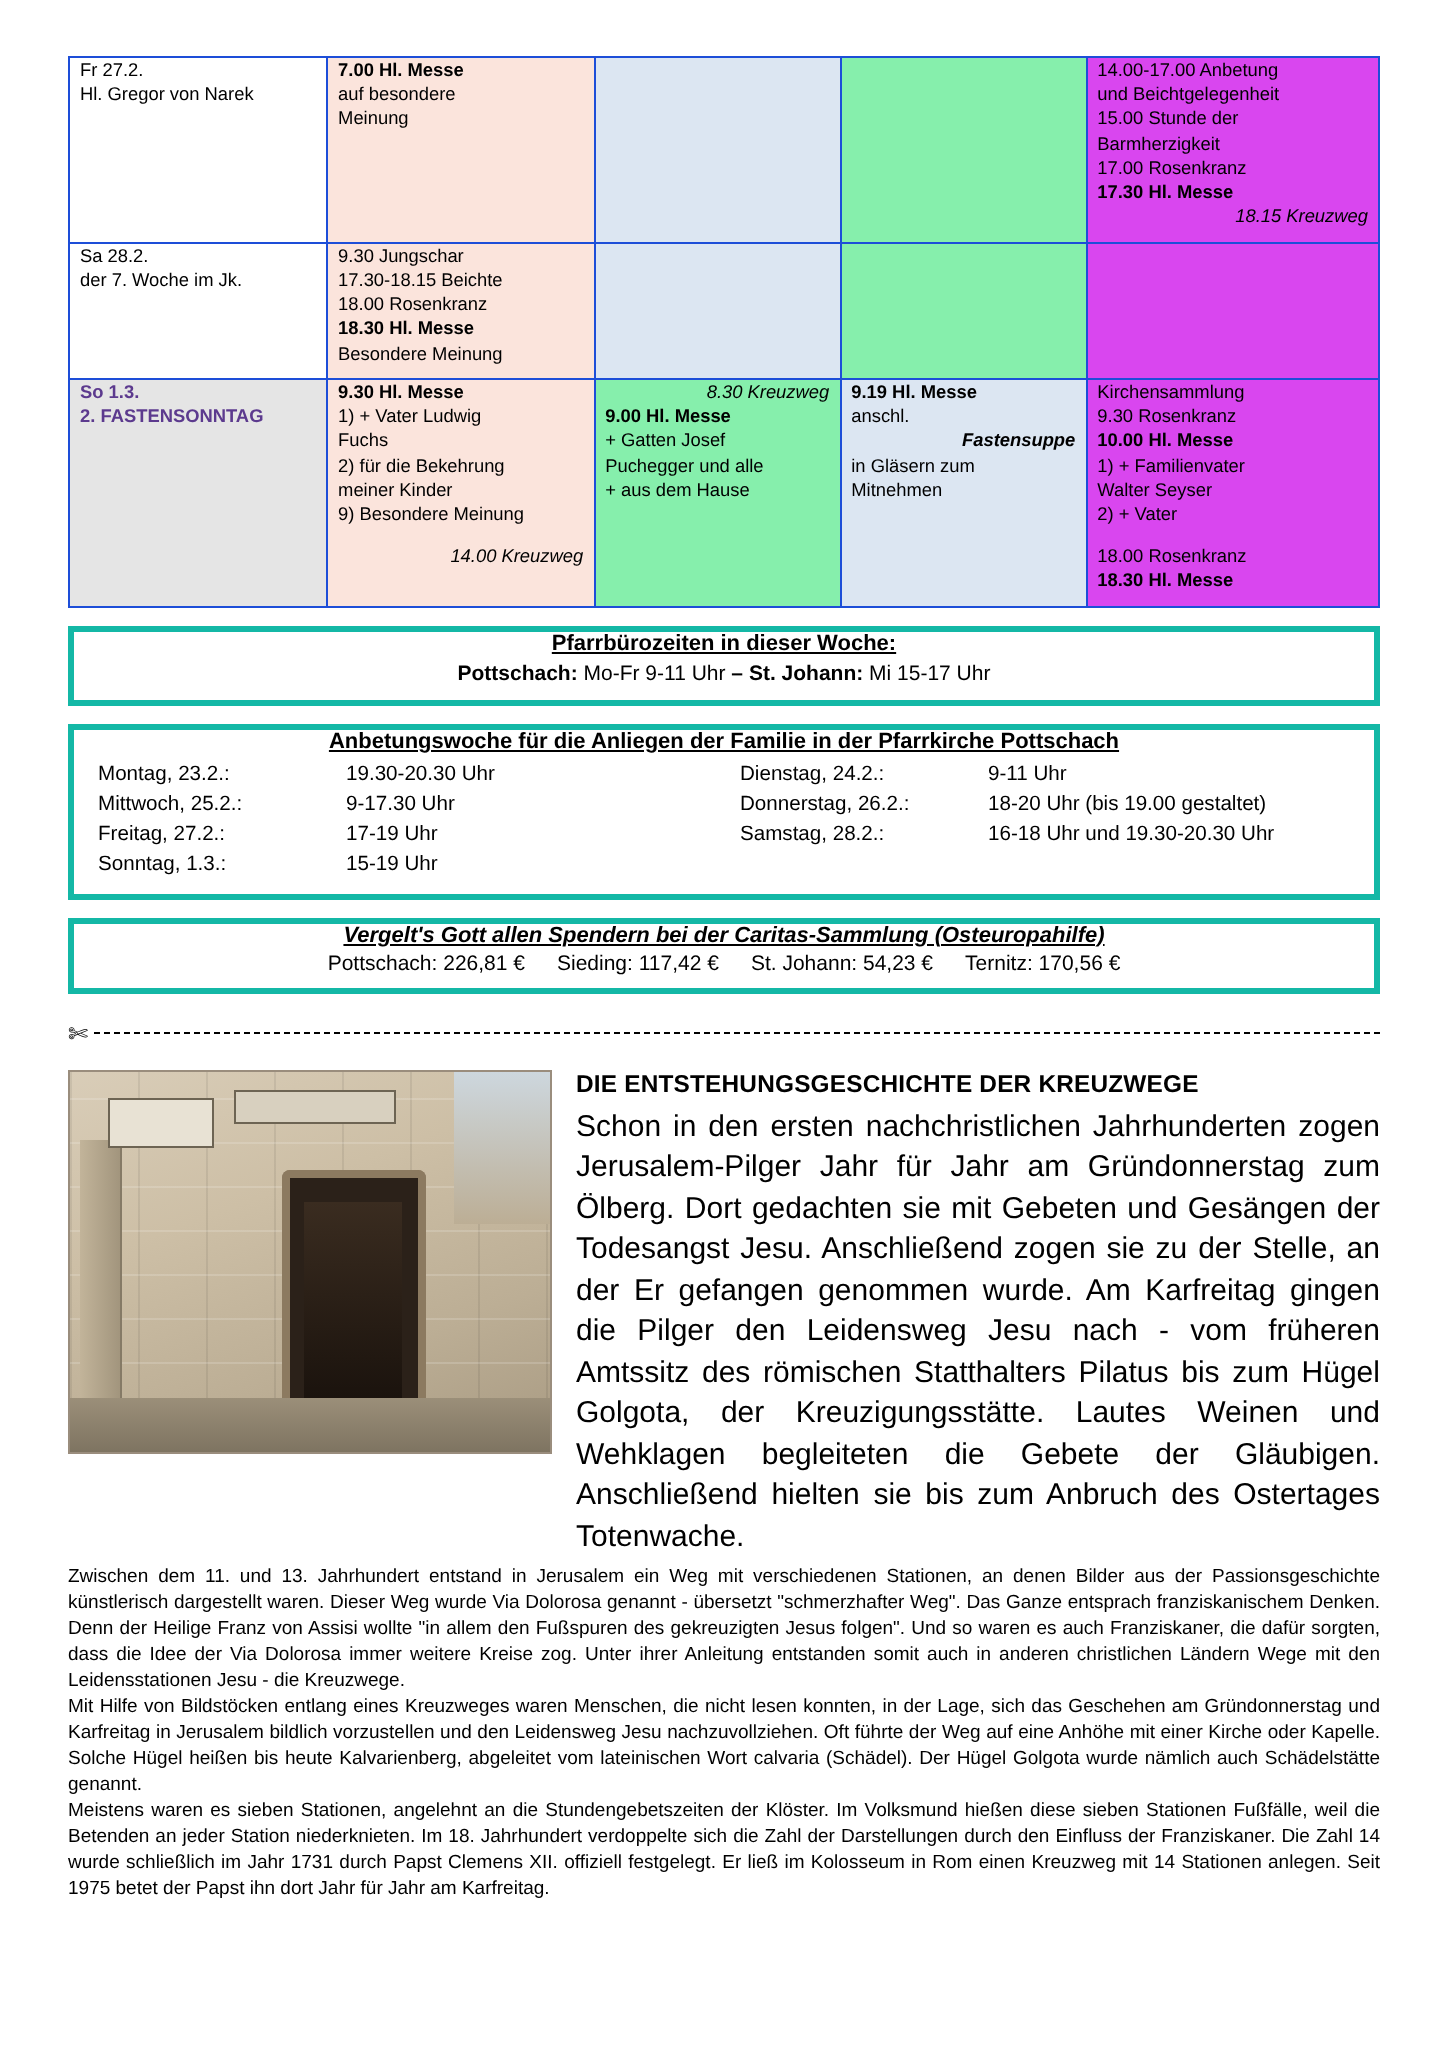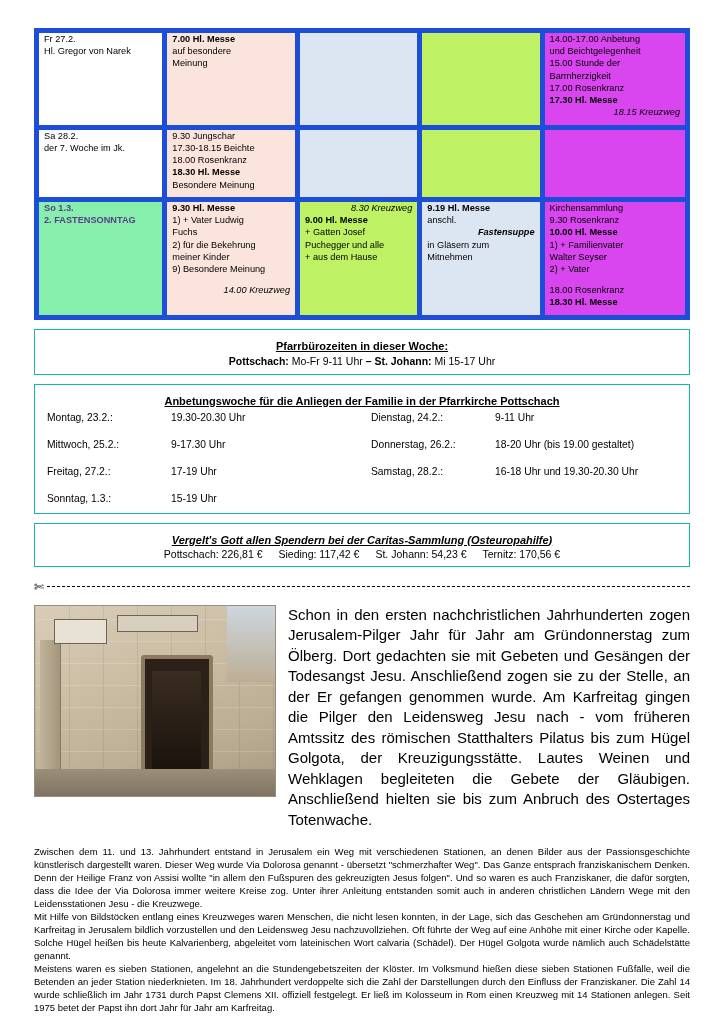--- a/index.html
+++ b/index.html
@@ -20,48 +20,48 @@
     padding: 28px 34px 16px 34px;
   }
 
   
   table.schedule {
     width: 100%;
     border-collapse: collapse;
     table-layout: fixed;
   }
   table.schedule td {
-    border: 5px solid #1d4ed8;
+    border: 1px solid #1d4ed8;
     vertical-align: top;
     padding: 0 5px 6px 5px;
     font-size: 9.2px;
     line-height: 1.33;
   }
   .col-day   { width: 17.2%; }
   .col-c2    { width: 17.8%; }
   .col-c3    { width: 16.4%; }
   .col-c4    { width: 16.4%; }
   .col-c5    { width: 19.5%; }
   .bold { font-weight: bold; }
   .ital { font-style: italic; text-align: right; }
   .blank-line { height: 9px; }
 
   .bg-pink   { background: #fbe4dc; }
   .bg-blue   { background: #dce6f2; }
-  .bg-green  { background: #bef264; }
+  .bg-green  { background: #86efac; }
   .bg-cream  { background: #d946ef; }
-  .bg-lav    { background: #86efac; }
+  .bg-lav    { background: #e5e5e5; }
   .bg-white  { background: #ffffff; }
   .purple-text { color: #5c3a8e; }
 
   
   .boxed {
-    border: 1px solid #14b8a6;
+    border: 3px solid #14b8a6;
     margin-top: 9px;
-    padding: 10px 6px 6px 6px;
+    padding: 0 6px 6px 6px;
   }
   .ttl {
     font-size: 11px;
     font-weight: bold;
     text-decoration: underline;
     text-align: center;
     margin-bottom: 2px;
   }
   .ttl.ital { font-style: italic; }
   .line {
@@ -73,21 +73,20 @@
 
   .office-grid {
     display: grid;
     grid-template-columns: 1fr 1fr;
     column-gap: 10px;
     row-gap: 0px;
     font-size: 10.3px;
     line-height: 1.45;
     padding-left: 6px;
     padding-top: 2px;
-    gap: 12px;
   }
   .office-grid .cell {
     display: flex;
   }
   .office-grid .lbl { min-width: 108px; }
   .office-grid .val { white-space: nowrap; margin-left: 16px; }
 
   .caritas-line {
     font-size: 10.5px;
     text-align: center;
@@ -186,21 +185,21 @@
   }
   .art-p {
     font-size: 15px;
     line-height: 1.37;
     text-align: justify;
     margin: 0 0 0 0;
   }
   .art-p + .art-p { margin-top: 0; }
   .art-full {
     clear: both;
-    margin-top: 14px;
+    margin-top: 2px;
   }
   .art-full .art-p { font-size: 9.5px; }
 </style>
 </head>
 <body>
 
 <div class="page">
 
   <table class="schedule">
     <colgroup>
@@ -358,20 +357,21 @@
       <div class="sky"></div>
       <div class="pillar"></div>
       <div class="plaque"></div>
       <div class="plaque2"></div>
       <div class="doorway">
           <div class="door-inner"></div>
         </div>
       <div class="stone-floor"></div>
     </div>
     <div class="art-text">
+      <div class="art-title">DIE ENTSTEHUNGSGESCHICHTE DER KREUZWEGE</div>
       <p class="art-p">Schon in den ersten nachchristlichen Jahrhunderten zogen Jerusalem-Pilger Jahr für Jahr am Gründonnerstag zum Ölberg. Dort gedachten sie mit Gebeten und Gesängen der Todesangst Jesu. Anschließend zogen sie zu der Stelle, an der Er gefangen genommen wurde. Am Karfreitag gingen die Pilger den Leidensweg Jesu nach - vom früheren Amtssitz des römischen Statthalters Pilatus bis zum Hügel Golgota, der Kreuzigungsstätte. Lautes Weinen und Wehklagen begleiteten die Gebete der Gläubigen. Anschließend hielten sie bis zum Anbruch des Ostertages Totenwache.</p>
     </div>
   </div>
 
   <div class="art-full" id="article-body">
       <p class="art-p">Zwischen dem 11. und 13. Jahrhundert entstand in Jerusalem ein Weg mit verschiedenen Stationen, an denen Bilder aus der Passionsgeschichte künstlerisch dargestellt waren. Dieser Weg wurde Via Dolorosa genannt - übersetzt "schmerzhafter Weg". Das Ganze entsprach franziskanischem Denken. Denn der Heilige Franz von Assisi wollte "in allem den Fußspuren des gekreuzigten Jesus folgen". Und so waren es auch Franziskaner, die dafür sorgten, dass die Idee der Via Dolorosa immer weitere Kreise zog. Unter ihrer Anleitung entstanden somit auch in anderen christlichen Ländern Wege mit den Leidensstationen Jesu - die Kreuzwege.</p>
       <p class="art-p">Mit Hilfe von Bildstöcken entlang eines Kreuzweges waren Menschen, die nicht lesen konnten, in der Lage, sich das Geschehen am Gründonnerstag und Karfreitag in Jerusalem bildlich vorzustellen und den Leidensweg Jesu nachzuvollziehen. Oft führte der Weg auf eine Anhöhe mit einer Kirche oder Kapelle. Solche Hügel heißen bis heute Kalvarienberg, abgeleitet vom lateinischen Wort calvaria (Schädel). Der Hügel Golgota wurde nämlich auch Schädelstätte genannt.</p>
       <p class="art-p">Meistens waren es sieben Stationen, angelehnt an die Stundengebetszeiten der Klöster. Im Volksmund hießen diese sieben Stationen Fußfälle, weil die Betenden an jeder Station niederknieten. Im 18. Jahrhundert verdoppelte sich die Zahl der Darstellungen durch den Einfluss der Franziskaner. Die Zahl 14 wurde schließlich im Jahr 1731 durch Papst Clemens XII. offiziell festgelegt. Er ließ im Kolosseum in Rom einen Kreuzweg mit 14 Stationen anlegen. Seit 1975 betet der Papst ihn dort Jahr für Jahr am Karfreitag.</p>
     </div>
 

